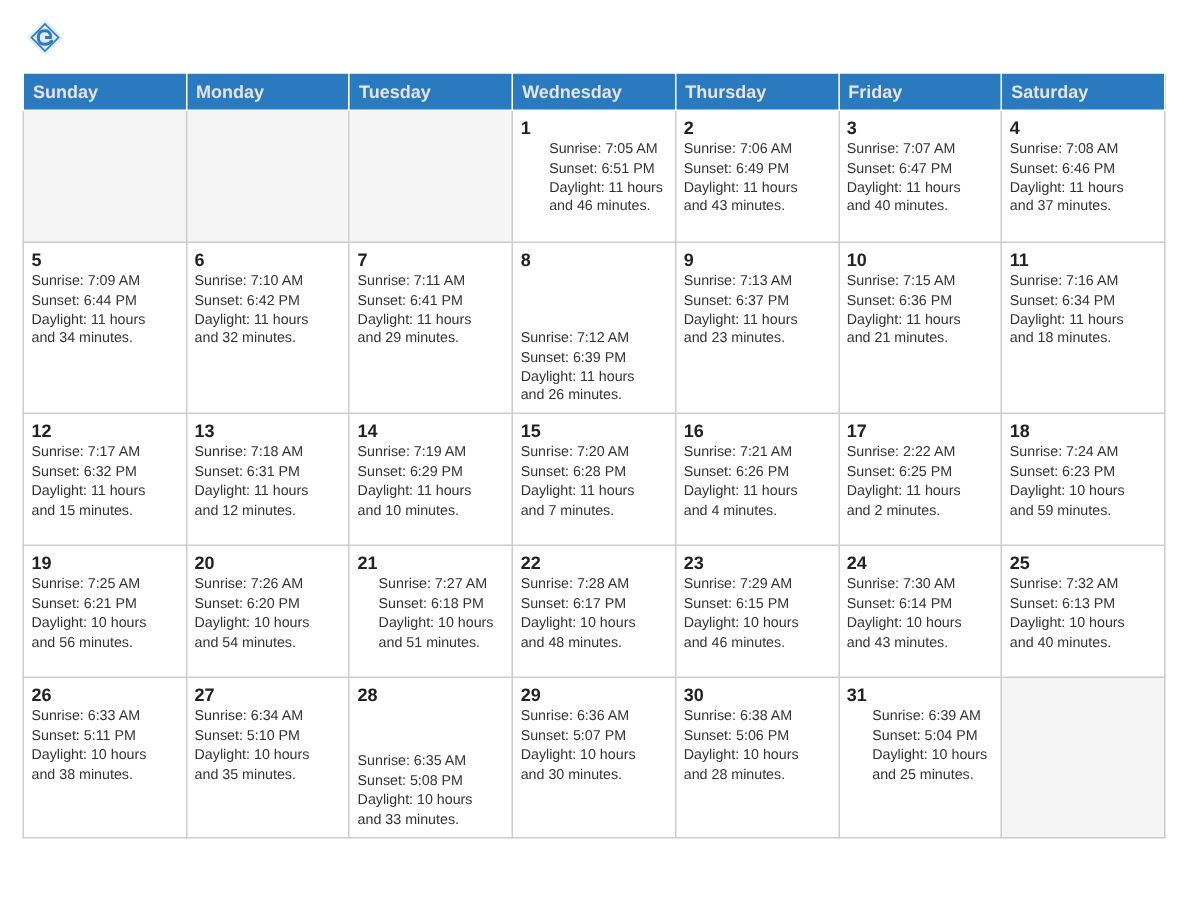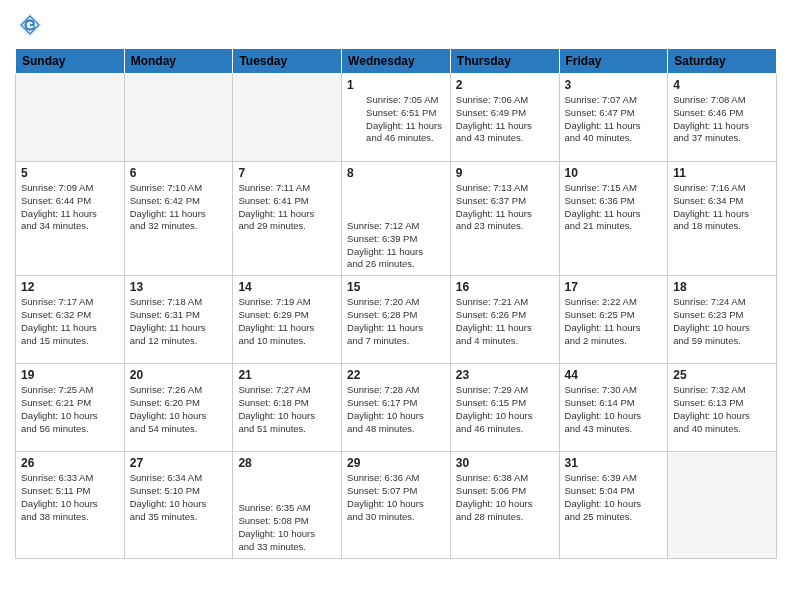--- a/index.html
+++ b/index.html
@@ -57,21 +57,21 @@
       font-size: 14px;
       color: #555;
     }
     .calendar {
       width: 100%;
       border-collapse: collapse;
       table-layout: fixed;
     }
     .calendar th {
       background-color: #2a7abf;
-      color: #000000;
+      color: #e5e5e5;
       text-align: left;
       padding: 5px 6px;
       font-size: 12px;
       font-weight: bold;
       border: 1px solid #fff;
     }
     .calendar td {
       vertical-align: top;
       border: 1px solid #ccc;
       padding: 4px 5px;
@@ -276,41 +276,41 @@
           </td>
           <td>
             <div class="day-number">20</div>
             <div class="day-info" style="white-space: pre-line;">Sunrise: 7:26 AM
 Sunset: 6:20 PM
 Daylight: 10 hours
 and 54 minutes.</div>
           </td>
           <td>
             <div class="day-number">21</div>
-            <div class="day-info" style="white-space: pre-line;">Sunrise: 7:27 AM
+            <div class="day-info" style="white-space: pre-line; margin-left: 14px;">Sunrise: 7:27 AM
 Sunset: 6:18 PM
 Daylight: 10 hours
 and 51 minutes.</div>
           </td>
           <td>
             <div class="day-number">22</div>
             <div class="day-info" style="white-space: pre-line;">Sunrise: 7:28 AM
 Sunset: 6:17 PM
 Daylight: 10 hours
 and 48 minutes.</div>
           </td>
           <td>
             <div class="day-number">23</div>
             <div class="day-info" style="white-space: pre-line;">Sunrise: 7:29 AM
 Sunset: 6:15 PM
 Daylight: 10 hours
 and 46 minutes.</div>
           </td>
           <td>
-            <div class="day-number">44</div>
+            <div class="day-number">24</div>
             <div class="day-info" style="white-space: pre-line;">Sunrise: 7:30 AM
 Sunset: 6:14 PM
 Daylight: 10 hours
 and 43 minutes.</div>
           </td>
           <td>
             <div class="day-number">25</div>
             <div class="day-info" style="white-space: pre-line;">Sunrise: 7:32 AM
 Sunset: 6:13 PM
 Daylight: 10 hours
@@ -348,21 +348,21 @@
           </td>
           <td>
             <div class="day-number">30</div>
             <div class="day-info" style="white-space: pre-line;">Sunrise: 6:38 AM
 Sunset: 5:06 PM
 Daylight: 10 hours
 and 28 minutes.</div>
           </td>
           <td>
             <div class="day-number">31</div>
-            <div class="day-info" style="white-space: pre-line;">Sunrise: 6:39 AM
+            <div class="day-info" style="white-space: pre-line; margin-left: 17px;">Sunrise: 6:39 AM
 Sunset: 5:04 PM
 Daylight: 10 hours
 and 25 minutes.</div>
           </td>
           <td class="empty"></td>
         </tr>
       </tbody>
   </table>
 </div>
 

